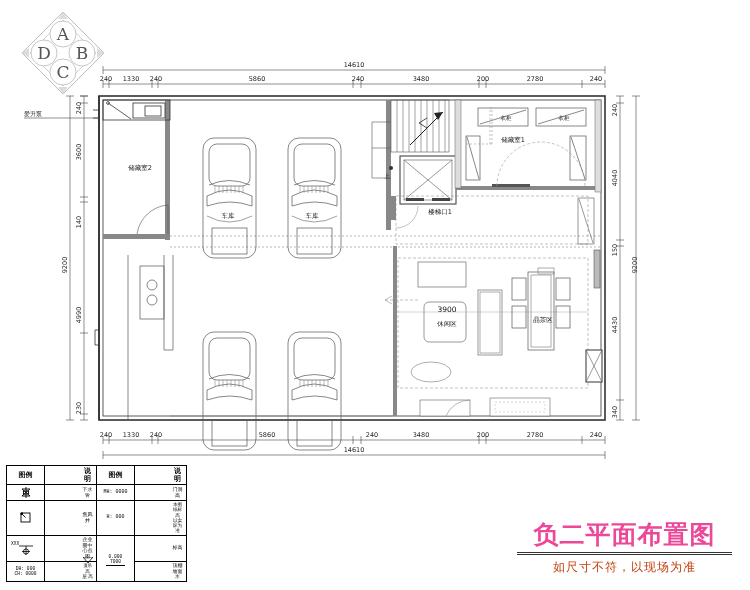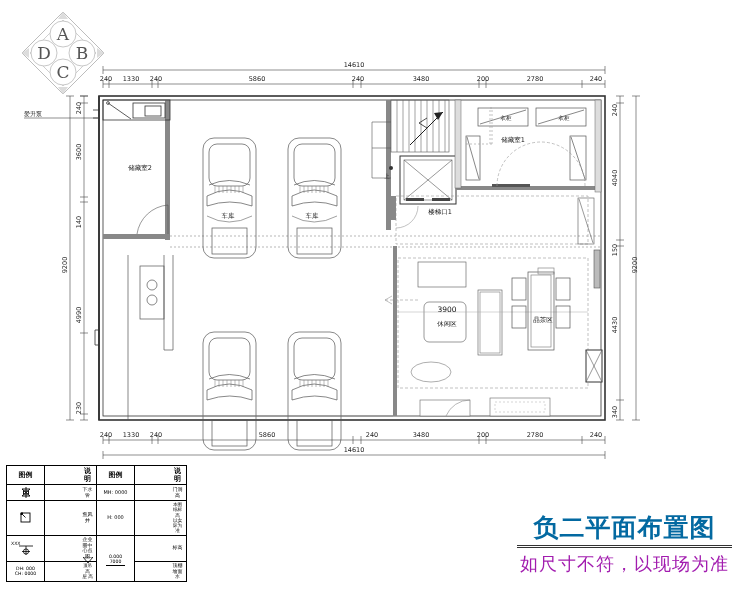--- a/index.html
+++ b/index.html
@@ -27,33 +27,33 @@
   
   #title-block {
     right: 18px; bottom: 14px;
     width: 215px;
     text-align: center;
   }
   #title-main {
     font-size: 25px;
     font-weight: bold;
     letter-spacing: 1px;
-    color: #0369a1;
+    color: #ec4899;
     line-height: 1.05;
     font-family: "DejaVu Sans", "Liberation Sans", sans-serif;
   }
   #title-rule {
     border-top: 1px solid #333;
     border-bottom: 1px solid #333;
     height: 3px;
     margin: 4px 0 4px 0;
   }
   #title-sub {
-    font-size: 18px;
-    color: #a21caf;
+    font-size: 12px;
+    color: #c2410c;
     letter-spacing: 1px;
   }
 
   
   #legend {
     left: 6px; bottom: 8px;
     border-collapse: collapse;
     font-size: 5px;
     color: #000;
     background: #fff;
@@ -65,21 +65,21 @@
     vertical-align: middle;
     line-height: 1.15;
   }
   #legend th {
     font-size: 7px;
     font-weight: bold;
     height: 13px;
   }
   #legend .c-sym { width: 38px; height: 16px; }
   #legend .c-desc { width: 52px; height: 16px; padding-left: 36px; }
-  #legend .outer-l { border-left: 1.6px solid #000; }
+  #legend .outer-l { border-left: 1.6px solid #000; font-family: Liberation Mono, monospace; }
   #legend .outer-r { border-right: 1.6px solid #000; }
   .sym-svg { display:block; margin: 0 auto; }
   .tiny { font-size: 4.6px; line-height: 1.25; }
 </style>
 </head>
 <body>
 
 <div id="root">
 
   <div class="abs" id="compass">

